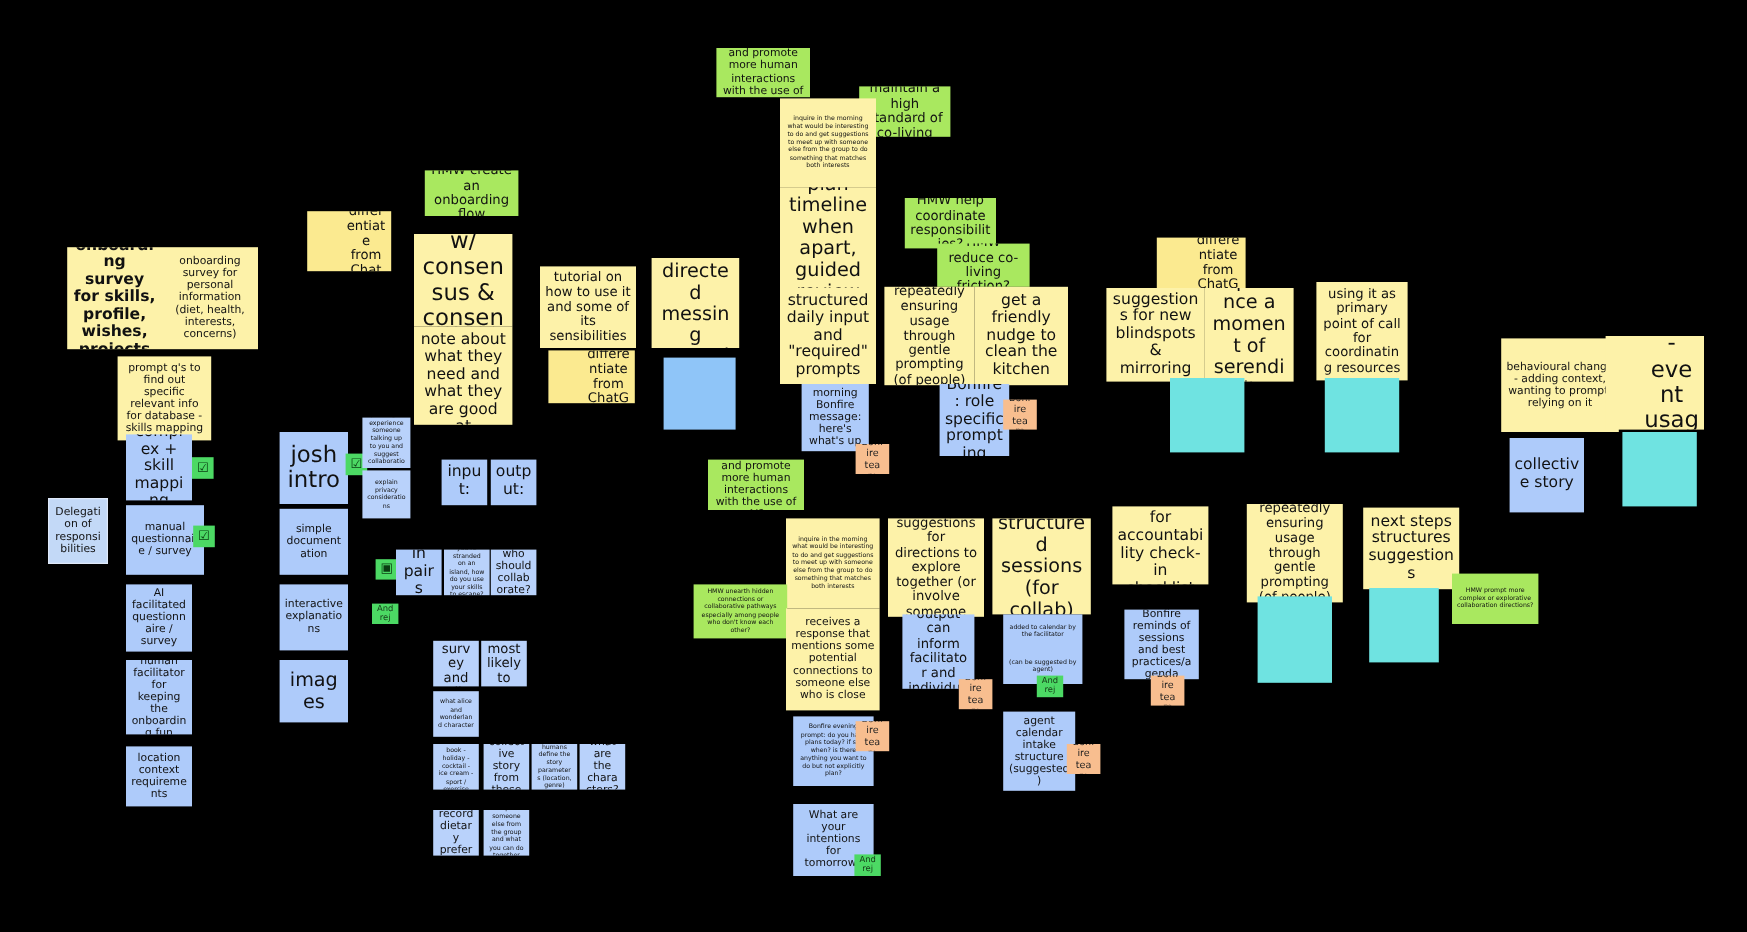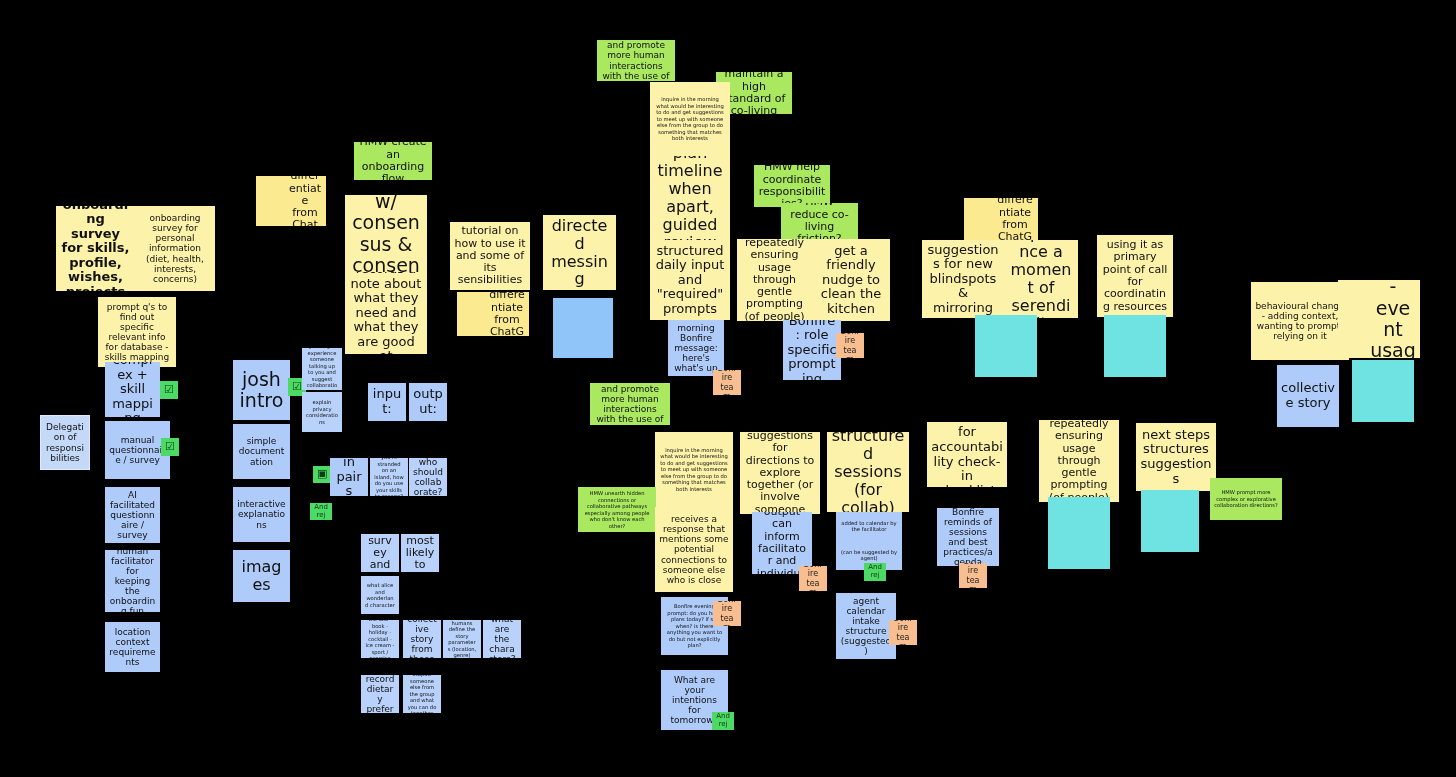--- a/index.html
+++ b/index.html
@@ -320,21 +320,21 @@
   <div class="note cyan" style="left:1141px;top:490px;width:58px;height:62px;">
       <span></span>
     </div>
   <div class="note green2 xxs" style="left:1210px;top:478px;width:72px;height:42px;">
       <span>HMW prompt more complex or explorative collaboration directions?</span>
     </div>
 
   <div class="note yellow xs" style="left:1251px;top:282px;width:98px;height:78px;">
       <span>behavioural change - adding context, wanting to prompt, relying on it</span>
     </div>
-  <div class="note blue md" style="left:1258px;top:365px;width:62px;height:62px;margin-left:19px;">
+  <div class="note blue md" style="left:1258px;top:365px;width:62px;height:62px;">
       <span>collective story</span>
     </div>
   <div class="note yellow xl" style="left:1338px;top:280px;width:82px;height:78px;padding-left:32px;">
       <span>post-event usage</span>
     </div>
   <div class="note cyan" style="left:1352px;top:360px;width:62px;height:62px;">
       <span></span>
     </div>
 
 </div>

